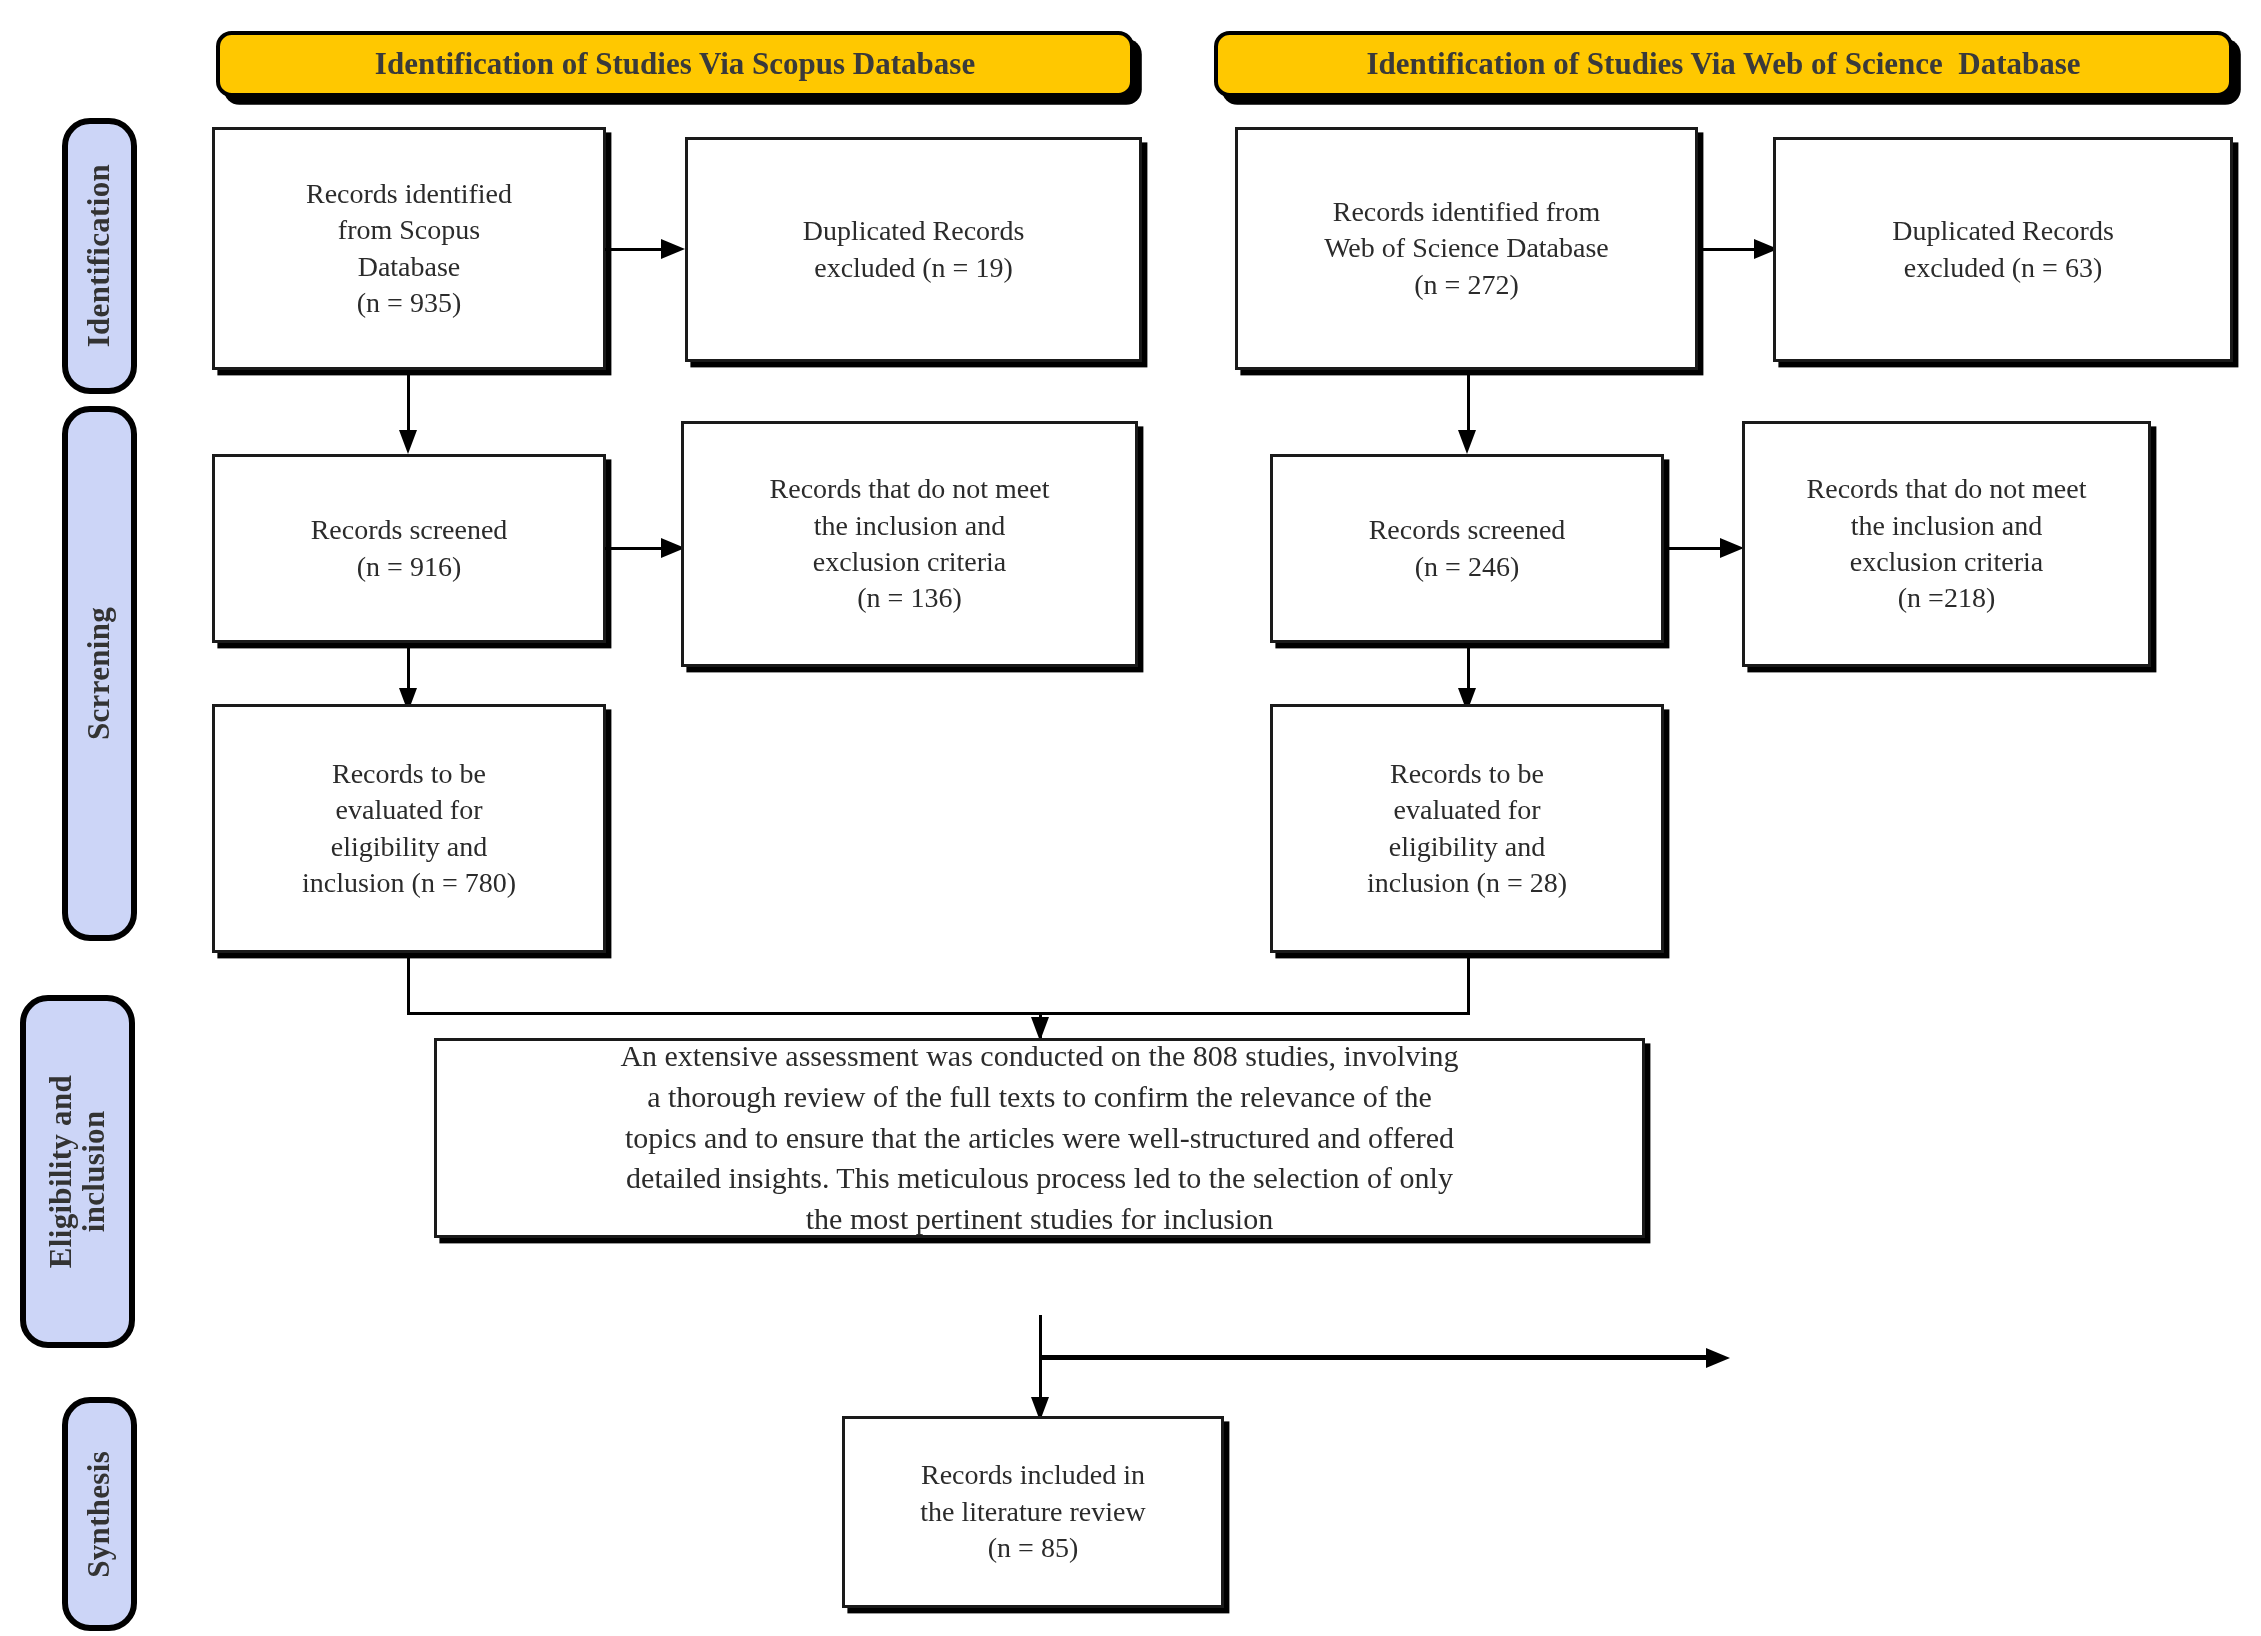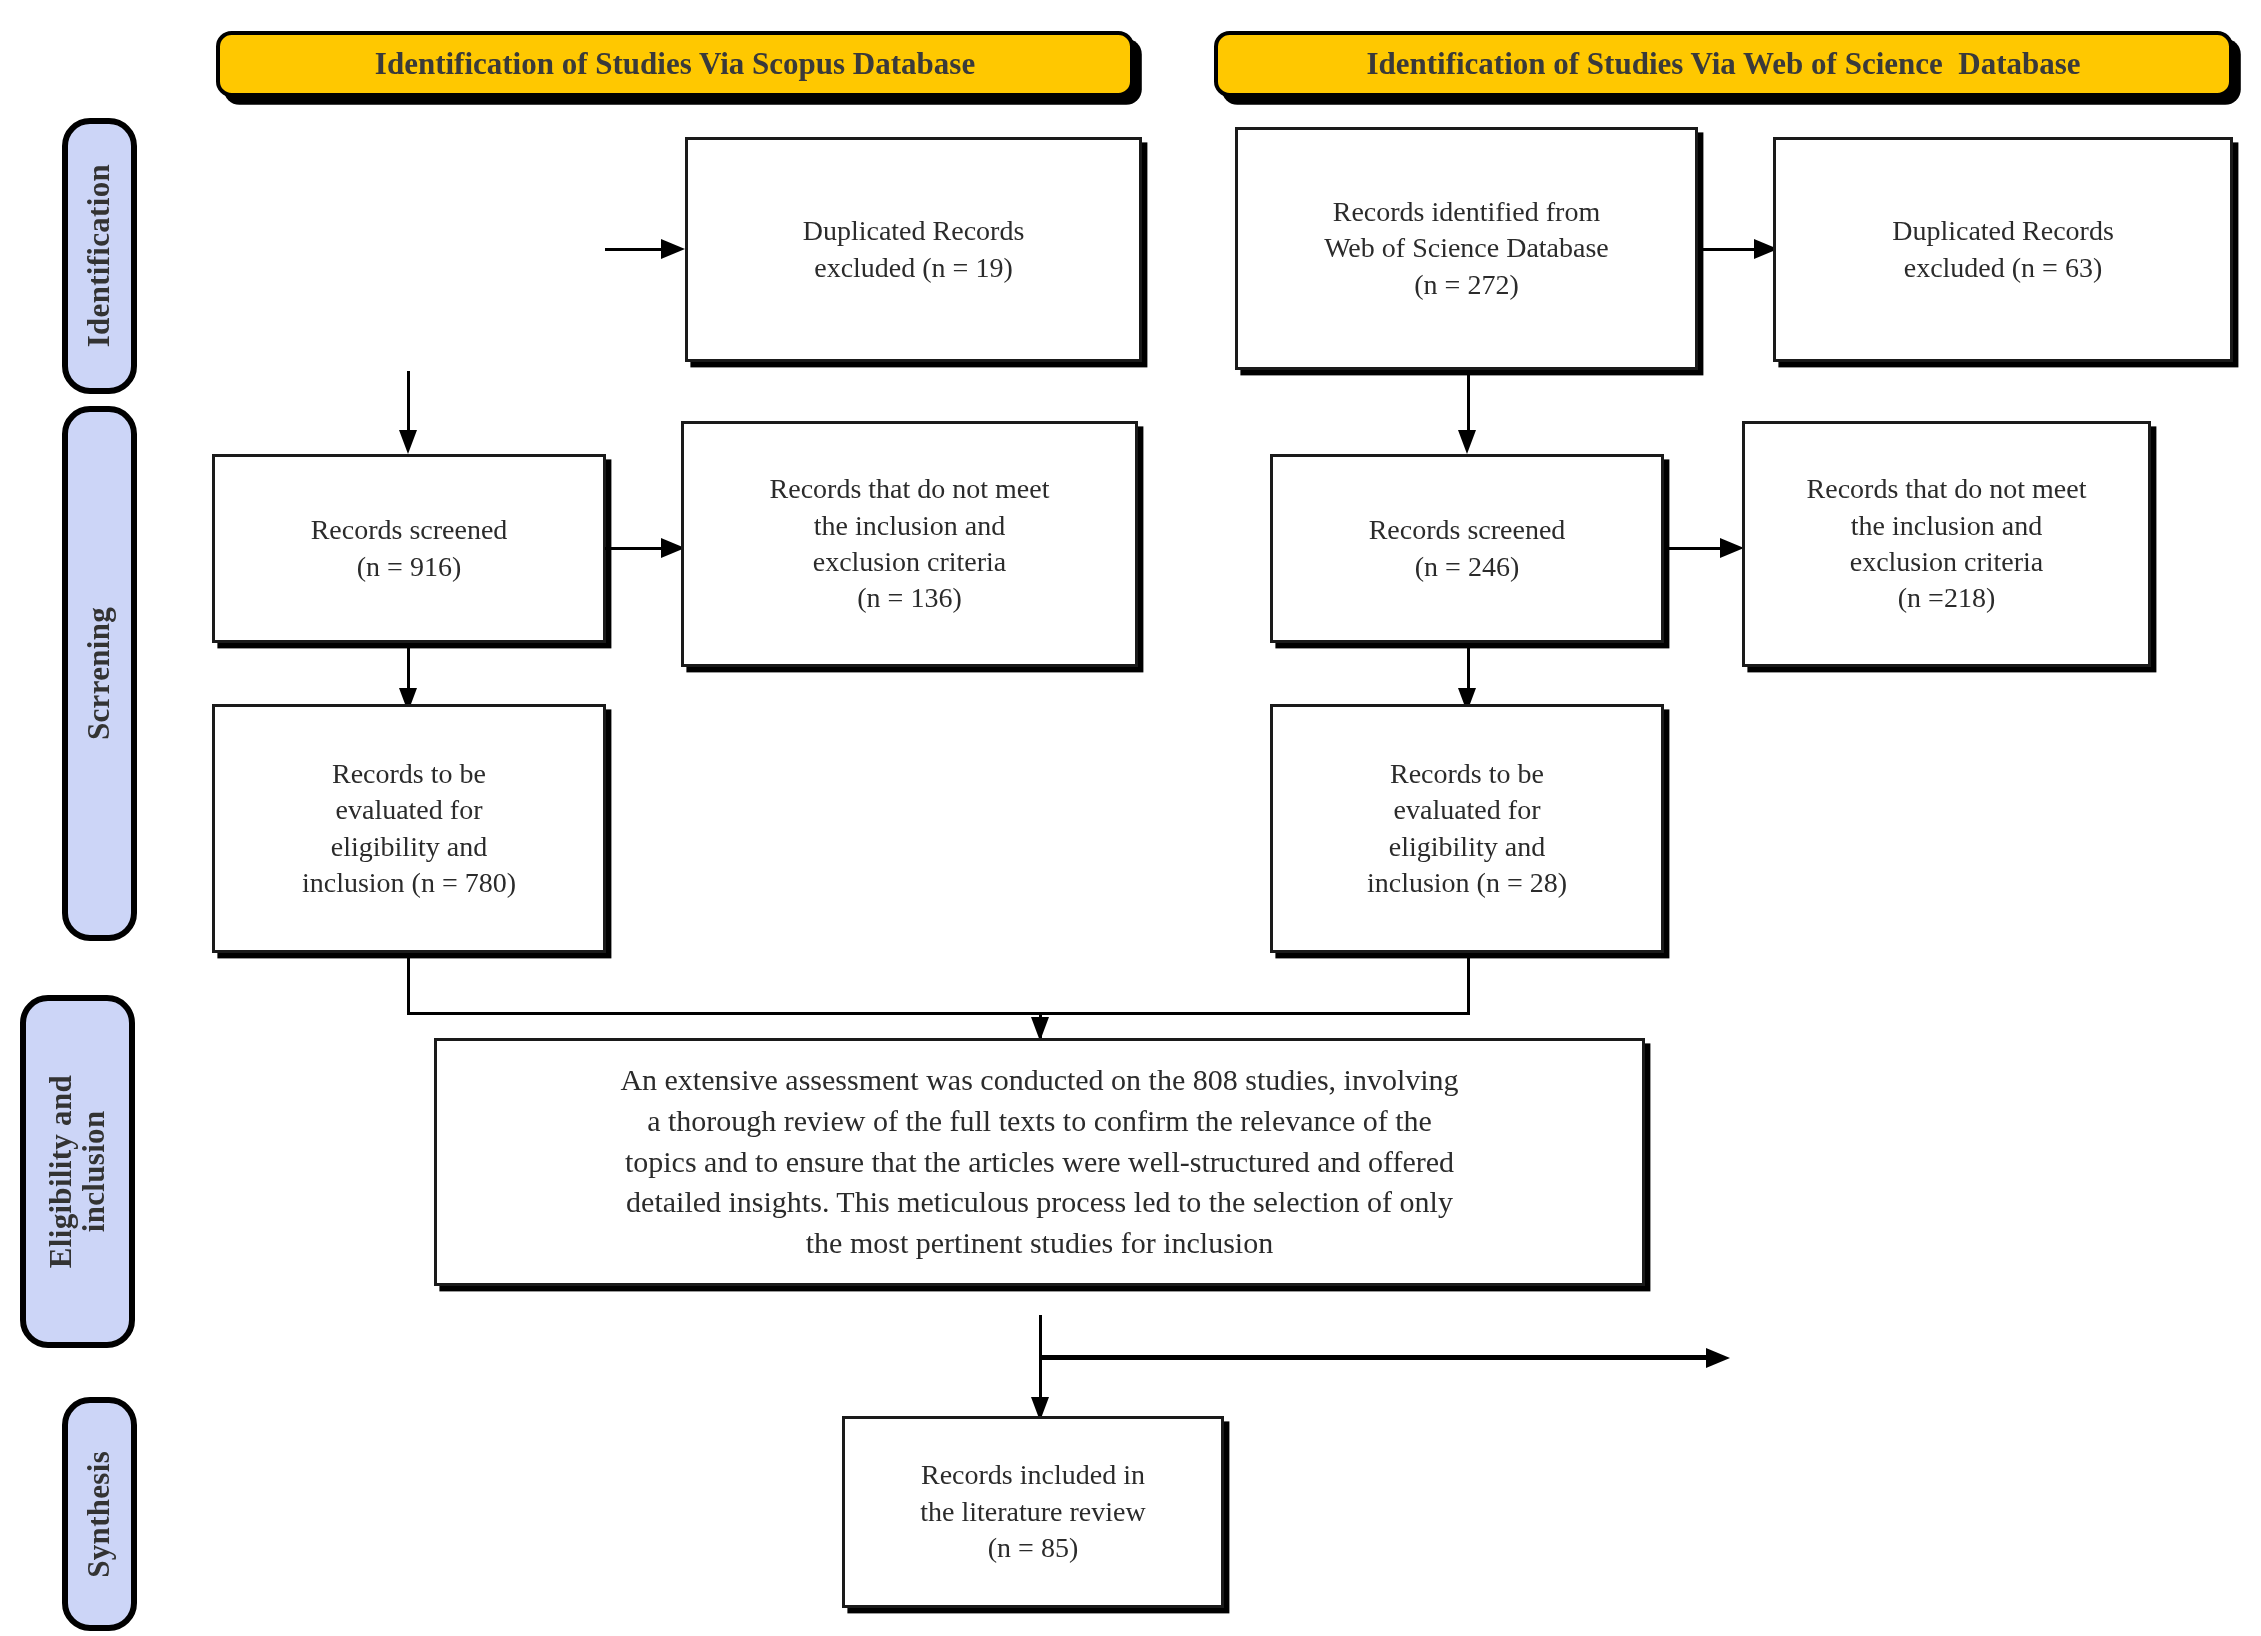--- a/index.html
+++ b/index.html
@@ -130,20 +130,26 @@
   </div>
 
   <div class="banner" style="left:1214px; top:31px; width:1019px; height:66px;">
     <span class="banner-label">Identification of Studies Via Web of Science  Database</span>
   </div>
 
   <div class="banner" style="left:216px; top:31px; width:918px; height:66px;">
     <span class="banner-label">Identification of Studies Via Scopus Database</span>
   </div>
 
+  <div class="node" style="left:212px; top:127px; width:394px; height:243px;">
+    <span class="node-text">Records identified
+from Scopus
+Database
+(n = 935)</span>
+  </div>
 
   <div class="hline" style="left:605px; top:248px; width:60px;"></div>
   <div class="arrow-right" style="left:661px; top:239px;"></div>
 
   <div class="node" style="left:685px; top:137px; width:457px; height:225px;">
     <span class="node-text">Duplicated Records
 excluded (n = 19)</span>
   </div>
 
   <div class="vline" style="left:407px; top:371px; width:3px; height:66px;"></div>
@@ -215,21 +221,21 @@
 eligibility and
 inclusion (n = 28)</span>
   </div>
 
   <div class="vline" style="left:407px; top:954px; width:3px; height:60px;"></div>
   <div class="vline" style="left:1467px; top:954px; width:3px; height:60px;"></div>
   <div class="hline" style="left:407px; top:1012px; width:1063px;"></div>
   <div class="vline" style="left:1039px; top:1012px; width:3px; height:36px;"></div>
   <div class="arrow-down" style="left:1031px; top:1017px;"></div>
 
-  <div class="node big" style="left:434px; top:1038px; width:1211px; height:248px;">
+  <div class="node big" style="left:434px; top:1038px; width:1211px; height:200px;">
     <span class="node-text">An extensive assessment was conducted on the 808 studies, involving
 a thorough review of the full texts to confirm the relevance of the
 topics and to ensure that the articles were well-structured and offered
 detailed insights. This meticulous process led to the selection of only
 the most pertinent studies for inclusion</span>
   </div>
 
   <div class="vline" style="left:1039px; top:1315px; width:3px; height:111px;"></div>
   <div class="arrow-down" style="left:1031px; top:1397px;"></div>
 

